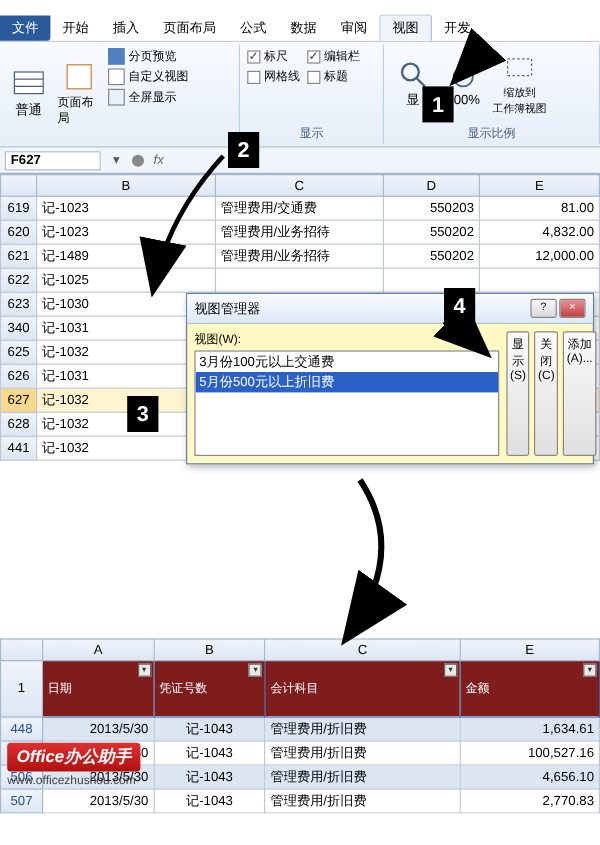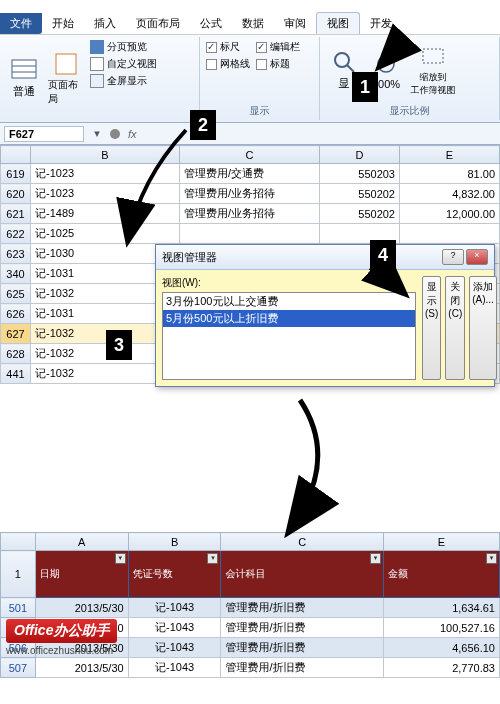--- a/index.html
+++ b/index.html
@@ -316,21 +316,21 @@
   <tr>
     <th class="rowh">1</th>
     <td class="hdr"><span>日期</span><span class="filter-ico">▾</span></td>
     <td class="hdr"><span>凭证号数</span><span class="filter-ico">▾</span></td>
     <td class="hdr"><span>会计科目</span><span class="filter-ico">▾</span></td>
     <td class="hdr"><span>金额</span><span class="filter-ico">▾</span></td>
   </tr>
   </tbody>
       <tbody id="grid2-body">
         <tr>
-          <th class="rowh" style="color:#2050a0">501</th>
+          <th class="rowh" style="color:#2050a0">448</th>
           <td class="r1 num">2013/5/30</td>
           <td class="r1" style="text-align:center">记-1043</td>
           <td class="r1">管理费用/折旧费</td>
           <td class="r1 num">1,634.61</td>
         </tr>
         <tr>
           <th class="rowh" style="color:#2050a0">503</th>
           <td class="r2 num">2013/5/30</td>
           <td class="r2" style="text-align:center">记-1043</td>
           <td class="r2">管理费用/折旧费</td>

